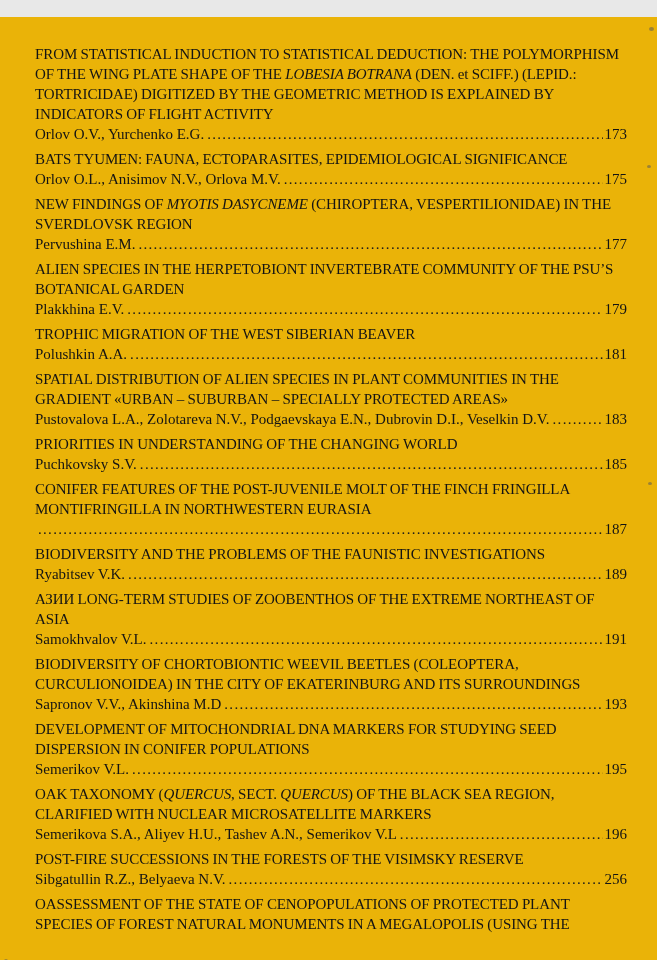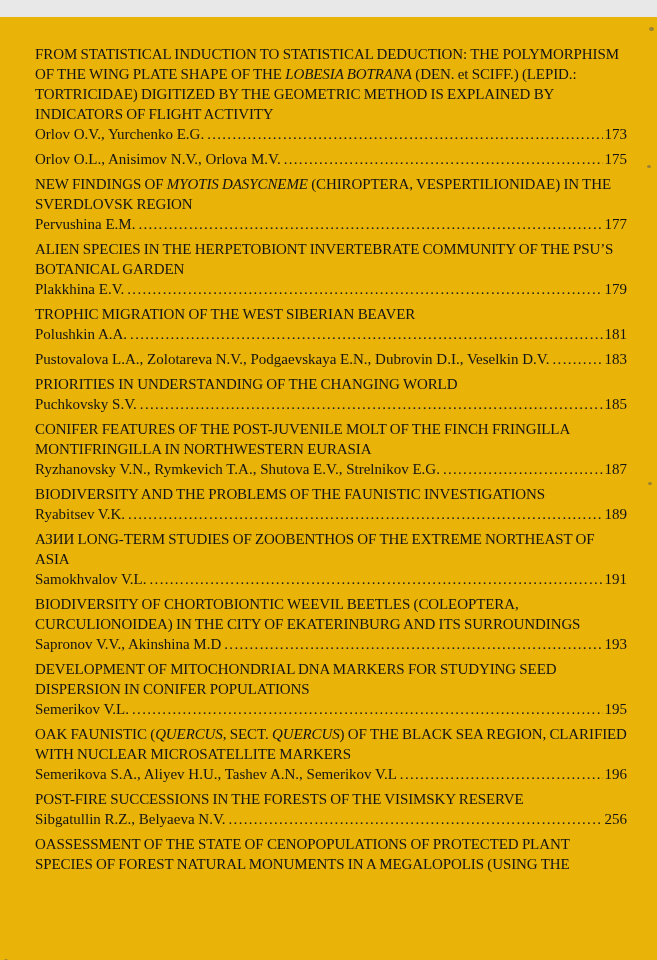--- a/index.html
+++ b/index.html
@@ -82,20 +82,21 @@
   <main class="toc" id="toc-list">
       <div class="entry">
         <div class="title"><span>FROM STATISTICAL INDUCTION TO STATISTICAL DEDUCTION: THE POLYMORPHISM OF THE WING PLATE SHAPE OF THE </span><i>LOBESIA BOTRANA</i><span> (DEN. et SCIFF.) (LEPID.: TORTRICIDAE) DIGITIZED BY THE GEOMETRIC METHOD IS EXPLAINED BY INDICATORS OF FLIGHT ACTIVITY</span></div>
         <div class="authors-line">
           <span class="authors">Orlov O.V., Yurchenko E.G. </span>
           <span class="leader">................................................................................................................................................................................................................................................</span>
           <span class="pageno">173</span>
         </div>
       </div>
       <div class="entry">
+        <div class="title"><span>BATS TYUMEN: FAUNA, ECTOPARASITES, EPIDEMIOLOGICAL SIGNIFICANCE</span></div>
         <div class="authors-line">
           <span class="authors">Orlov O.L., Anisimov N.V., Orlova M.V.</span>
           <span class="leader">................................................................................................................................................................................................................................................</span>
           <span class="pageno">175</span>
         </div>
       </div>
       <div class="entry">
         <div class="title"><span>NEW FINDINGS OF </span><i>MYOTIS DASYCNEME</i><span> (CHIROPTERA, VESPERTILIONIDAE) IN THE SVERDLOVSK REGION</span></div>
         <div class="authors-line">
           <span class="authors">Pervushina E.M.</span>
@@ -113,38 +114,38 @@
       </div>
       <div class="entry">
         <div class="title"><span>TROPHIC MIGRATION OF THE WEST SIBERIAN BEAVER</span></div>
         <div class="authors-line">
           <span class="authors">Polushkin A.A.</span>
           <span class="leader">................................................................................................................................................................................................................................................</span>
           <span class="pageno">181</span>
         </div>
       </div>
       <div class="entry">
+        <div class="title"><span>SPATIAL DISTRIBUTION OF ALIEN SPECIES IN PLANT COMMUNITIES IN THE GRADIENT «URBAN – SUBURBAN – SPECIALLY PROTECTED AREAS»</span></div>
         <div class="authors-line">
           <span class="authors">Pustovalova L.A., Zolotareva N.V., Podgaevskaya E.N., Dubrovin D.I., Veselkin D.V.</span>
           <span class="leader">................................................................................................................................................................................................................................................</span>
           <span class="pageno">183</span>
         </div>
       </div>
       <div class="entry">
         <div class="title"><span>PRIORITIES IN UNDERSTANDING OF THE CHANGING WORLD</span></div>
         <div class="authors-line">
           <span class="authors">Puchkovsky S.V.</span>
           <span class="leader">................................................................................................................................................................................................................................................</span>
           <span class="pageno">185</span>
         </div>
       </div>
       <div class="entry">
         <div class="title"><span>CONIFER FEATURES OF THE POST-JUVENILE MOLT OF THE FINCH FRINGILLA MONTIFRINGILLA IN NORTHWESTERN EURASIA</span></div>
         <div class="authors-line">
-          <span class="authors">Ryzhanovsky V.N., Rymkevich T.A., Shutova E.V., Strelnikov E.G.</span>
           <span class="leader">................................................................................................................................................................................................................................................</span>
           <span class="pageno">187</span>
         </div>
       </div>
       <div class="entry">
         <div class="title"><span>BIODIVERSITY AND THE PROBLEMS OF THE FAUNISTIC INVESTIGATIONS</span></div>
         <div class="authors-line">
           <span class="authors">Ryabitsev V.K.</span>
           <span class="leader">................................................................................................................................................................................................................................................</span>
           <span class="pageno">189</span>
@@ -168,21 +169,21 @@
       </div>
       <div class="entry">
         <div class="title"><span>DEVELOPMENT OF MITOCHONDRIAL DNA MARKERS FOR STUDYING SEED DISPERSION IN CONIFER POPULATIONS</span></div>
         <div class="authors-line">
           <span class="authors">Semerikov V.L. </span>
           <span class="leader">................................................................................................................................................................................................................................................</span>
           <span class="pageno">195</span>
         </div>
       </div>
       <div class="entry">
-        <div class="title"><span>OAK FAUNISTIC (</span><i>QUERCUS</i><span>, SECT. </span><i>QUERCUS</i><span>) OF THE BLACK SEA REGION, CLARIFIED WITH NUCLEAR MICROSATELLITE MARKERS</span></div>
+        <div class="title"><span>OAK TAXONOMY (</span><i>QUERCUS</i><span>, SECT. </span><i>QUERCUS</i><span>) OF THE BLACK SEA REGION, CLARIFIED WITH NUCLEAR MICROSATELLITE MARKERS</span></div>
         <div class="authors-line">
           <span class="authors">Semerikova S.A., Aliyev H.U., Tashev A.N., Semerikov V.L</span>
           <span class="leader">................................................................................................................................................................................................................................................</span>
           <span class="pageno">196</span>
         </div>
       </div>
       <div class="entry">
         <div class="title"><span>POST-FIRE SUCCESSIONS IN THE FORESTS OF THE VISIMSKY RESERVE</span></div>
         <div class="authors-line">
           <span class="authors">Sibgatullin R.Z., Belyaeva N.V. </span>

